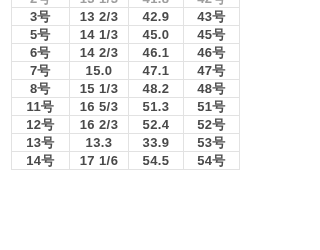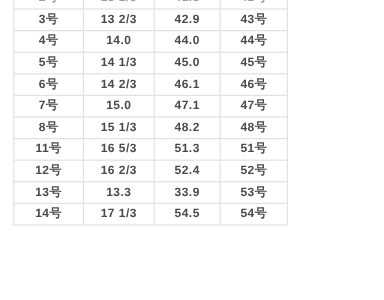--- a/index.html
+++ b/index.html
@@ -38,21 +38,21 @@
   table.size-table col.c0 { width: 58px; }
   table.size-table col.c1 { width: 59px; }
   table.size-table col.c2 { width: 55px; }
   table.size-table col.c3 { width: 56px; }
   table.size-table td {
     height: 17px;
     line-height: 17px;
     padding: 0;
     text-align: center;
     vertical-align: middle;
-    font-size: 10px;
+    font-size: 13px;
     font-weight: bold;
     color: #4a4a4a;
     letter-spacing: 0.4px;
     border-top: 1px solid #e2e2e2;
     border-bottom: 1px solid #e2e2e2;
     border-left: 1px solid #e2e2e2;
     border-right: 1px solid #e2e2e2;
     white-space: nowrap;
     overflow: hidden;
   }
@@ -77,26 +77,20 @@
             <td>2号</td>
             <td>13 1/3</td>
             <td>41.8</td>
             <td>42号</td>
           </tr>
           <tr>
             <td>3号</td>
             <td>13 2/3</td>
             <td>42.9</td>
             <td>43号</td>
-          </tr>
-          <tr>
-            <td>4号</td>
-            <td>14.0</td>
-            <td>44.0</td>
-            <td>44号</td>
           </tr>
           <tr>
             <td>5号</td>
             <td>14 1/3</td>
             <td>45.0</td>
             <td>45号</td>
           </tr>
           <tr>
             <td>6号</td>
             <td>14 2/3</td>
@@ -128,20 +122,20 @@
             <td>52号</td>
           </tr>
           <tr>
             <td>13号</td>
             <td>13.3</td>
             <td>33.9</td>
             <td>53号</td>
           </tr>
           <tr>
             <td>14号</td>
-            <td>17 1/3</td>
+            <td>17 1/6</td>
             <td>54.5</td>
             <td>54号</td>
           </tr>
         </tbody>
     </table>
   </div>
 </div>
 
 </body></html>

